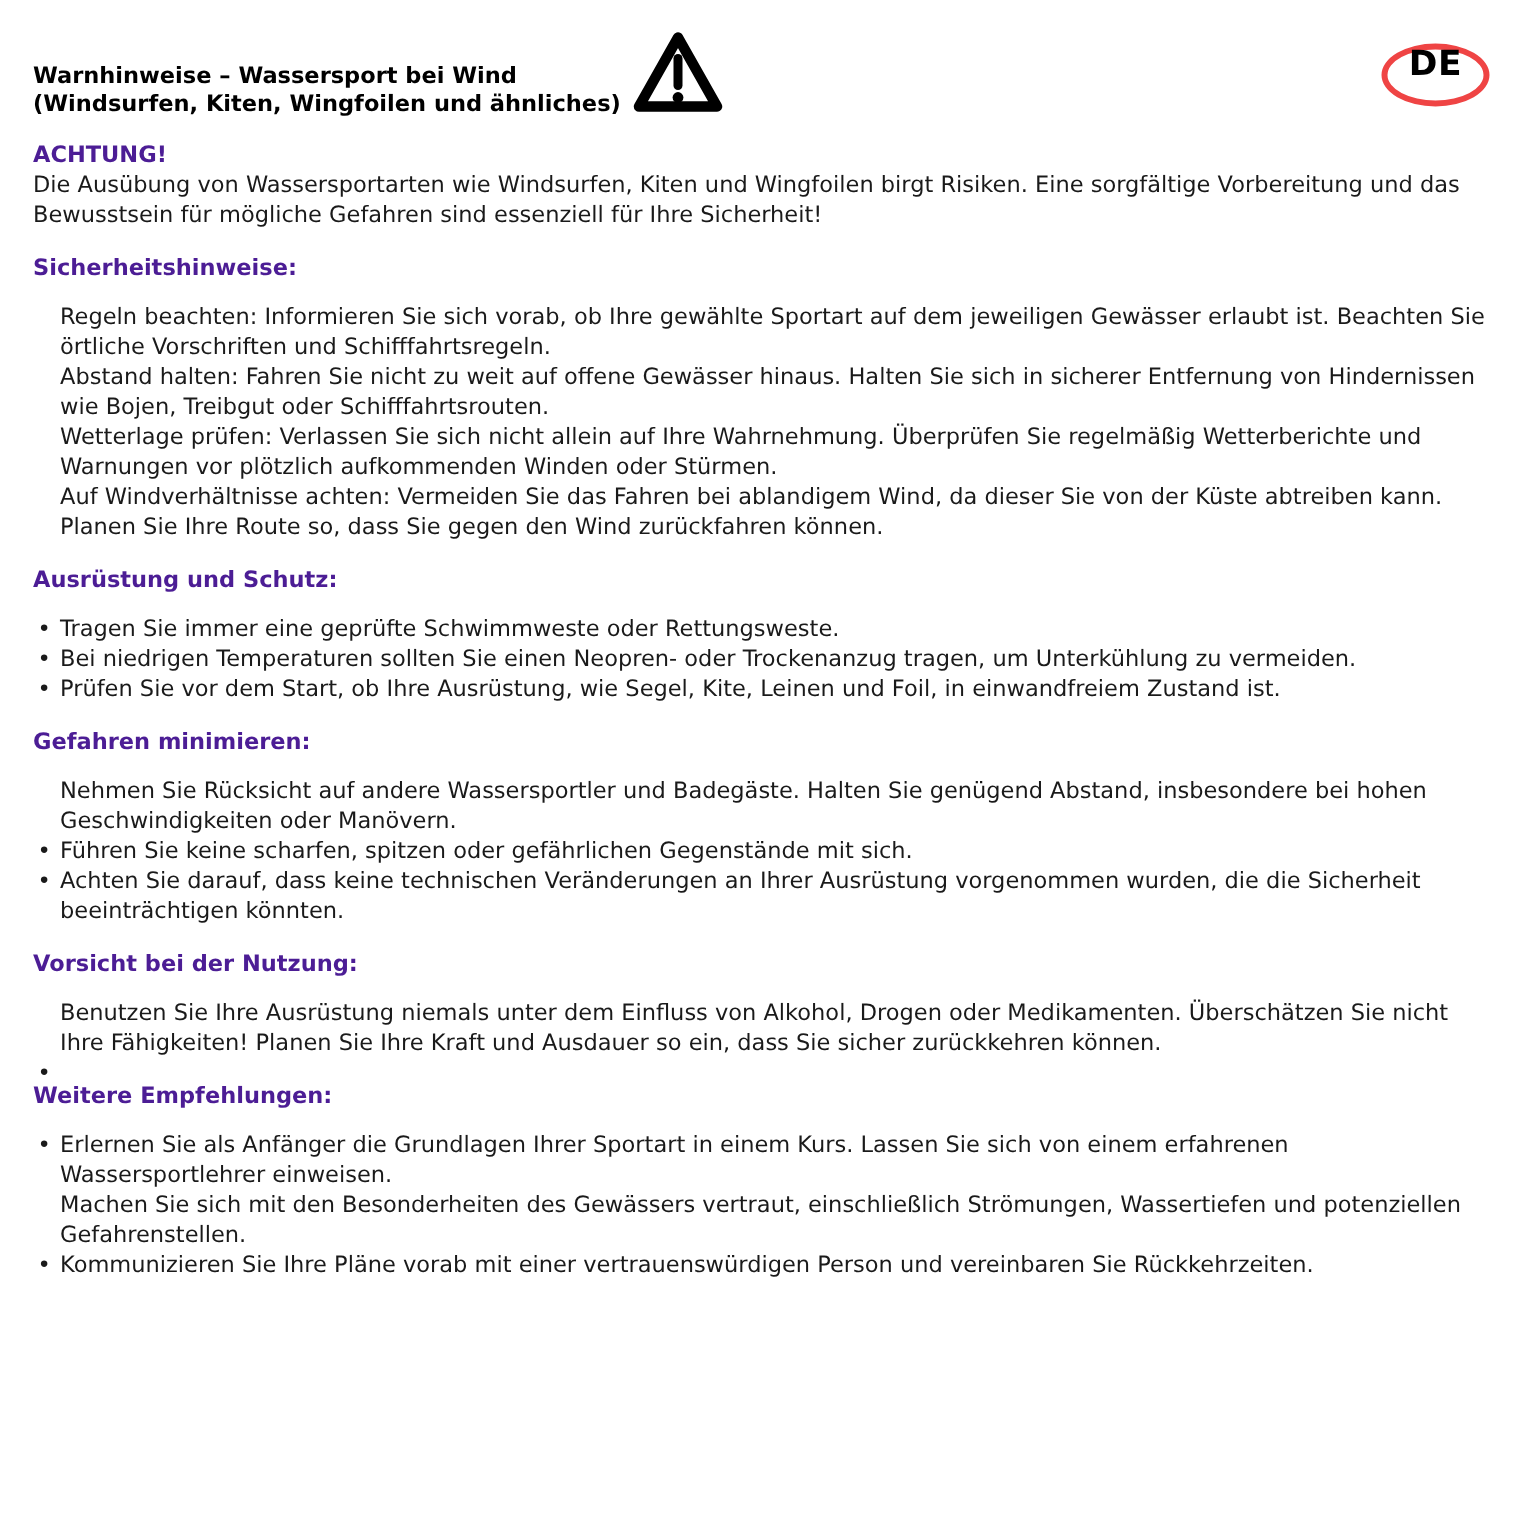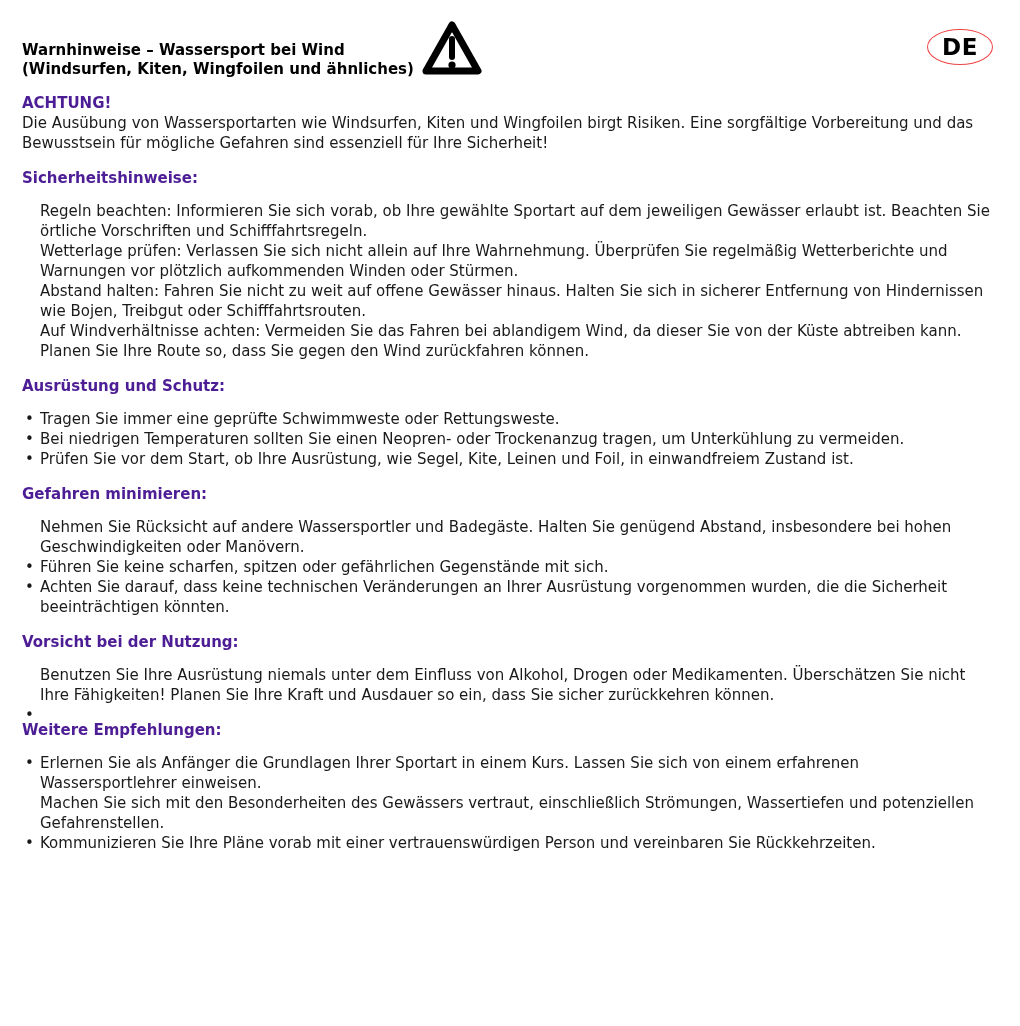--- a/index.html
+++ b/index.html
@@ -29,24 +29,23 @@
     margin-left: 8px;
     width: 60px;
     height: 58px;
     flex: 0 0 auto;
   }
   .de-badge {
     margin-left: auto;
     margin-top: 9px;
     width: 64px;
     height: 34px;
-    border: 1px solid #ef4444;
+    border: 4px solid #ef4444;
     border-radius: 50%;
     display: flex;
-    align-items: center;
     justify-content: center;
     font-weight: bold;
     font-size: 23px;
     letter-spacing: 0.5px;
     color: #000;
     flex: 0 0 auto;
   }
   .section { margin-top: 15px; }
   .section-heading {
     font-weight: bold;
@@ -89,22 +88,22 @@
   </div>
 
   <div class="section tight">
     <div class="section-heading">ACHTUNG!</div>
     <div class="item paragraph">Die Ausübung von Wassersportarten wie Windsurfen, Kiten und Wingfoilen birgt Risiken. Eine sorgfältige Vorbereitung und das Bewusstsein für mögliche Gefahren sind essenziell für Ihre Sicherheit!</div>
   </div>
 
   <div class="section">
     <div class="section-heading">Sicherheitshinweise:</div>
     <div class="item indent">Regeln beachten: Informieren Sie sich vorab, ob Ihre gewählte Sportart auf dem jeweiligen Gewässer erlaubt ist. Beachten Sie örtliche Vorschriften und Schifffahrtsregeln.</div>
+    <div class="item indent">Abstand halten: Fahren Sie nicht zu weit auf offene Gewässer hinaus. Halten Sie sich in sicherer Entfernung von Hindernissen wie Bojen, Treibgut oder Schifffahrtsrouten.</div>
     <div class="item indent">Wetterlage prüfen: Verlassen Sie sich nicht allein auf Ihre Wahrnehmung. Überprüfen Sie regelmäßig Wetterberichte und Warnungen vor plötzlich aufkommenden Winden oder Stürmen.</div>
-    <div class="item indent">Abstand halten: Fahren Sie nicht zu weit auf offene Gewässer hinaus. Halten Sie sich in sicherer Entfernung von Hindernissen wie Bojen, Treibgut oder Schifffahrtsrouten.</div>
     <div class="item indent">Auf Windverhältnisse achten: Vermeiden Sie das Fahren bei ablandigem Wind, da dieser Sie von der Küste abtreiben kann. Planen Sie Ihre Route so, dass Sie gegen den Wind zurückfahren können.</div>
   </div>
 
   <div class="section">
     <div class="section-heading">Ausrüstung und Schutz:</div>
     <div class="item bullet">
       <span class="bullet-marker">•</span><span>Tragen Sie immer eine geprüfte Schwimmweste oder Rettungsweste.</span>
     </div>
     <div class="item bullet">
       <span class="bullet-marker">•</span><span>Bei niedrigen Temperaturen sollten Sie einen Neopren- oder Trockenanzug tragen, um Unterkühlung zu vermeiden.</span>

